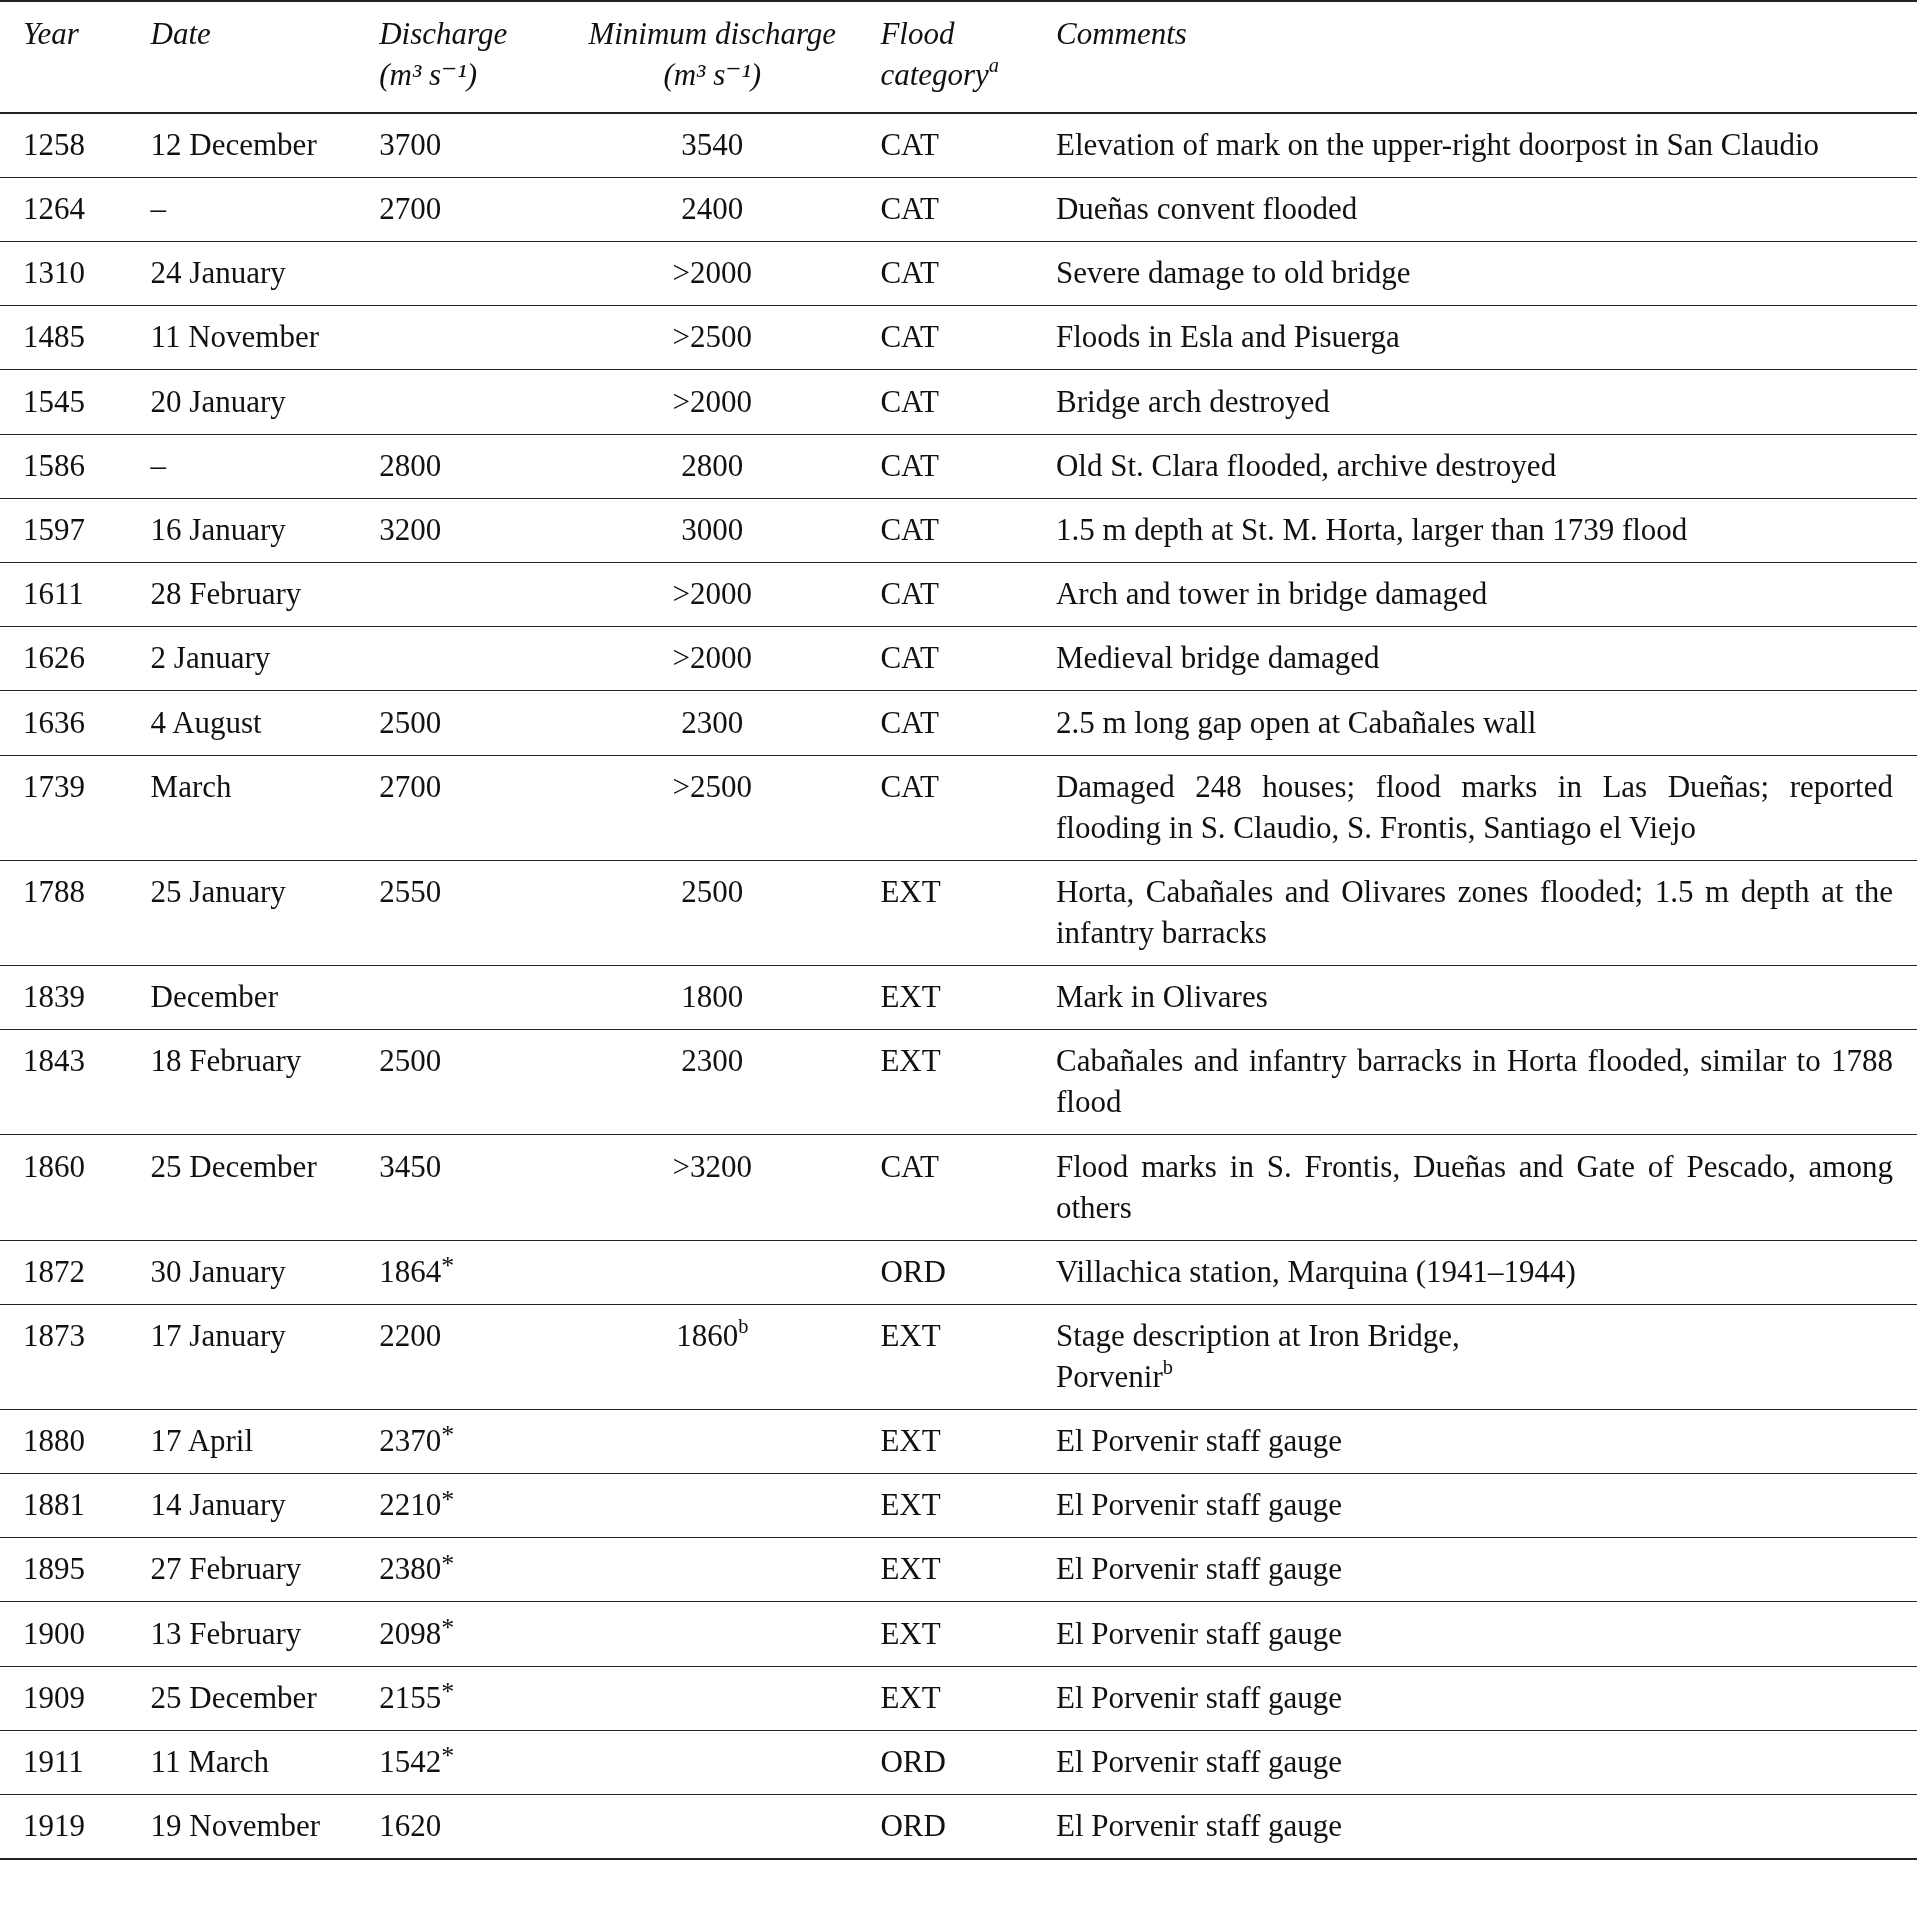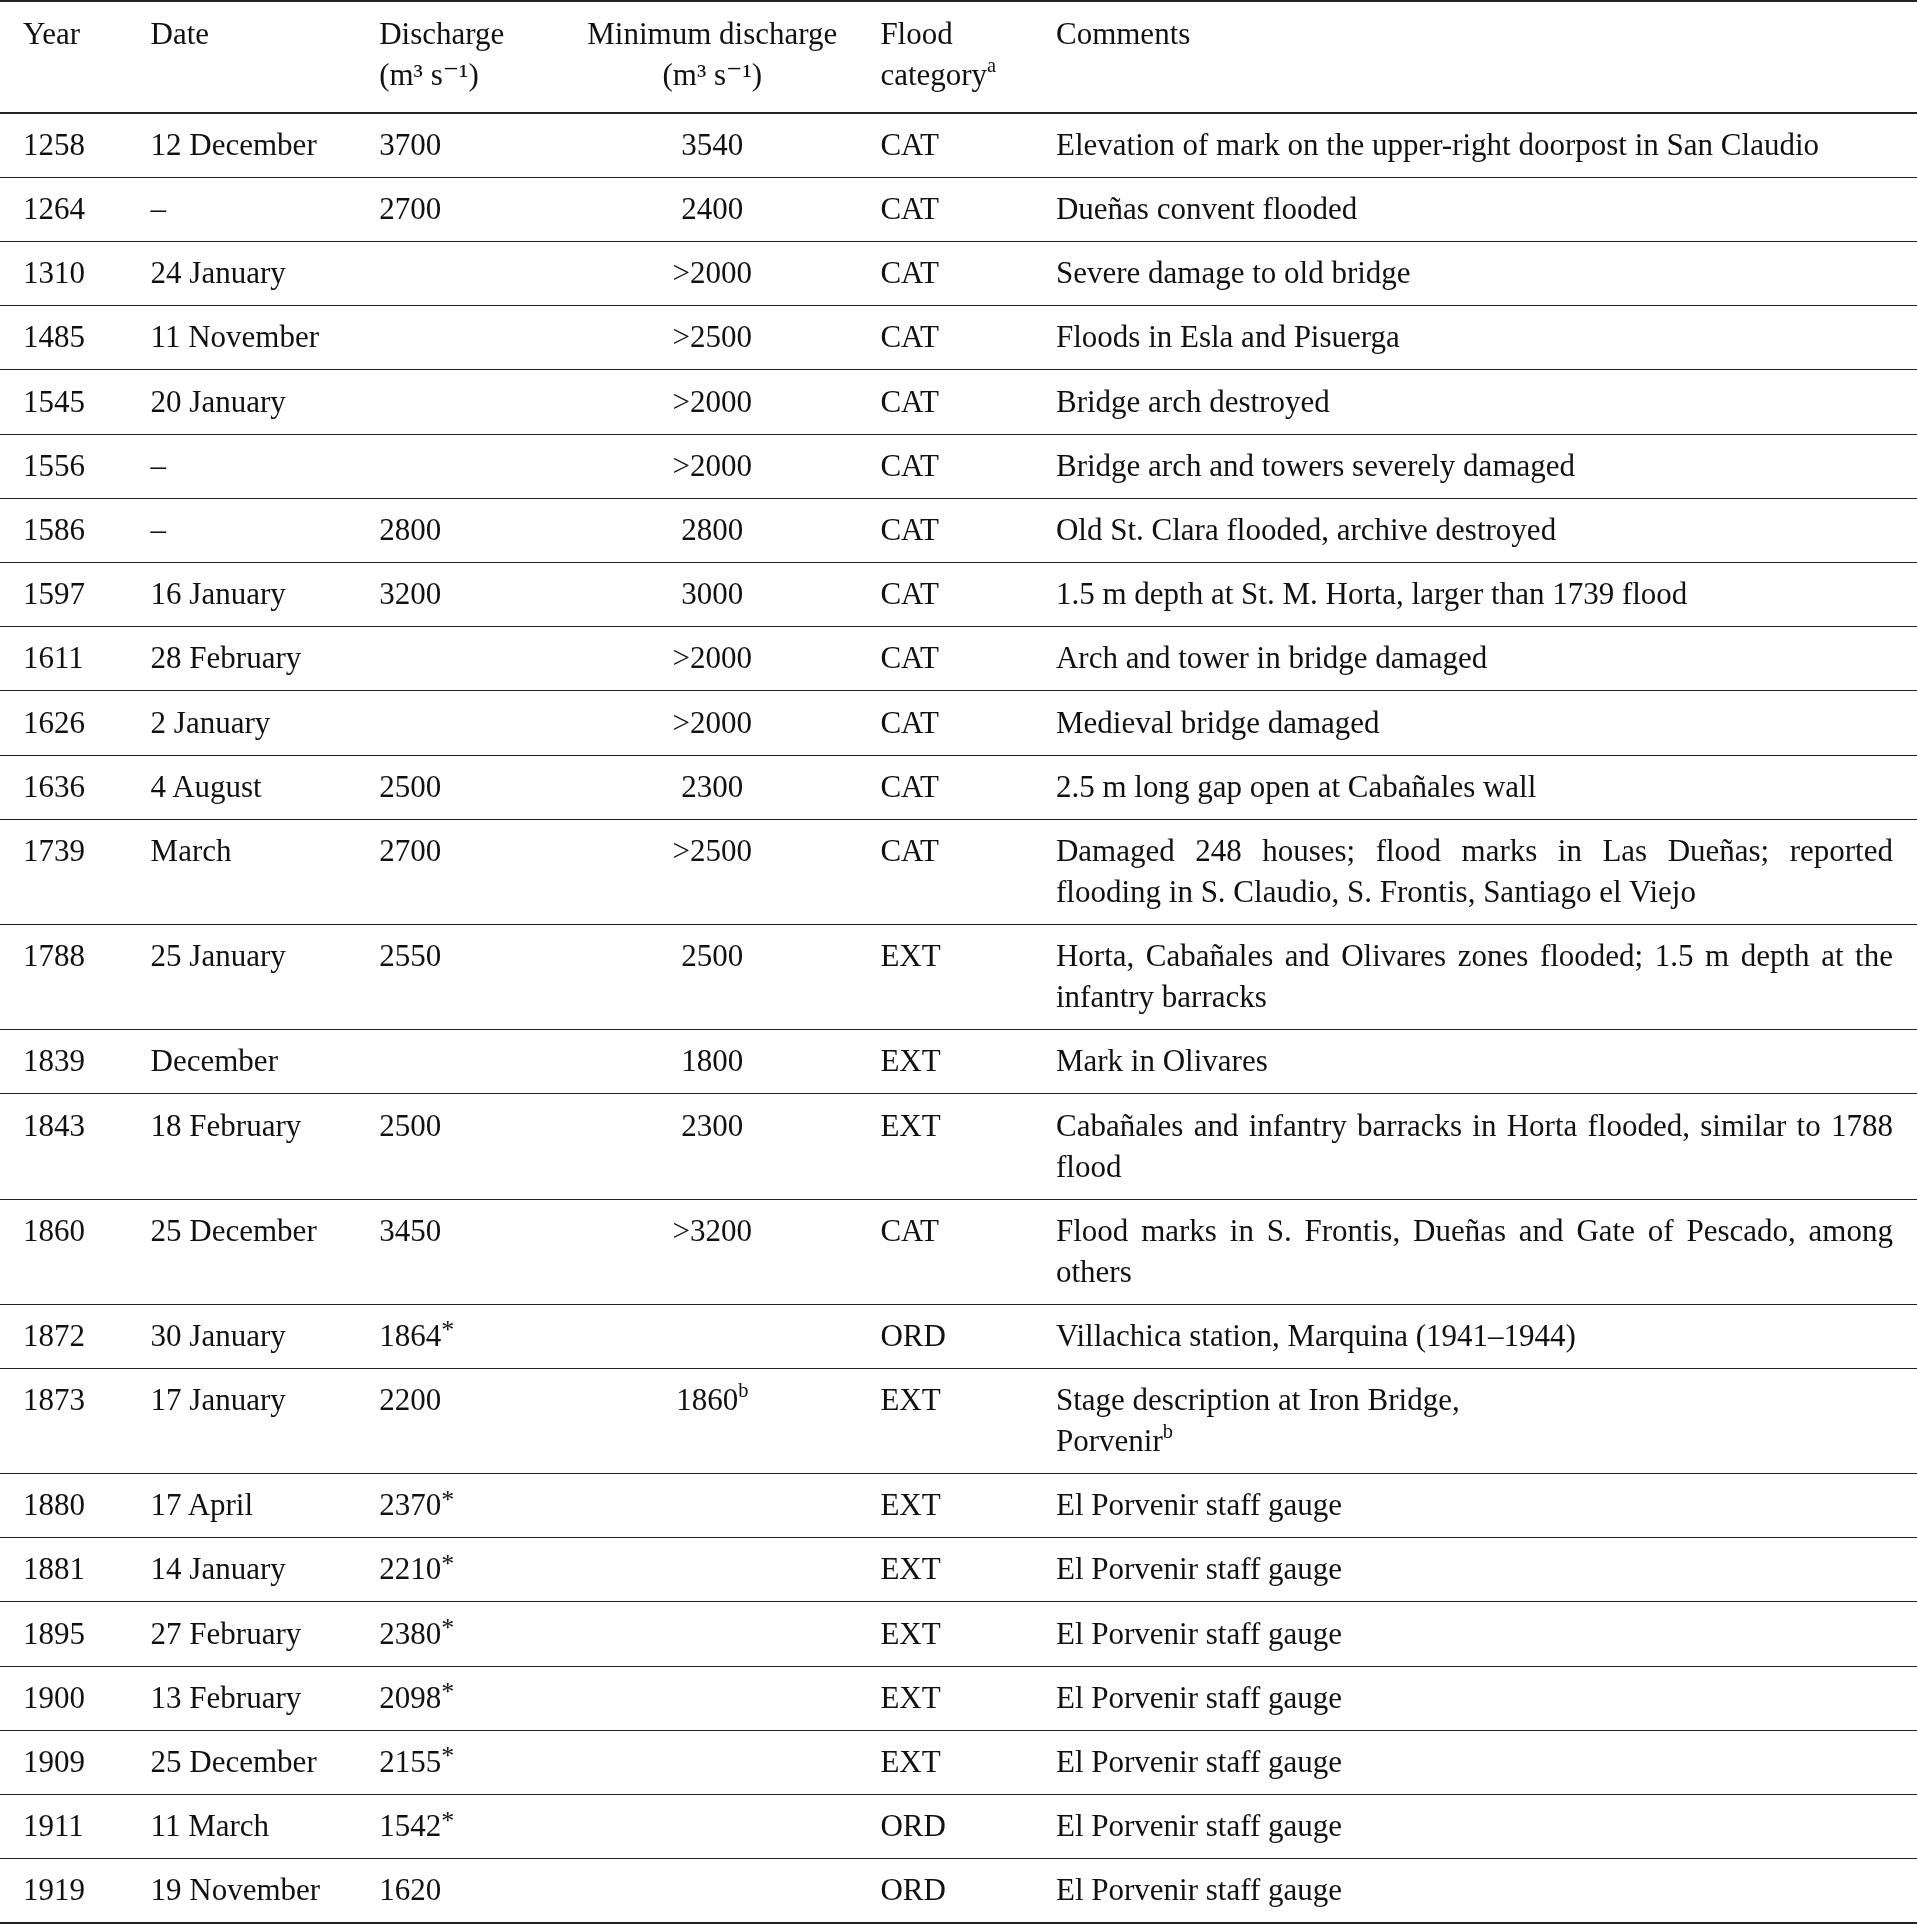--- a/index.html
+++ b/index.html
@@ -15,21 +15,21 @@
     font-size: 31px;
     line-height: 41px;
   }
   thead tr { border-top: 2.8px solid #222; border-bottom: 2.8px solid #222; }
   tbody tr { border-bottom: 1.9px solid #222; }
   tbody tr:last-child { border-bottom: 2.8px solid #222; }
   th, td {
     text-align: left; vertical-align: top; font-weight: normal;
     padding: 10.2px 9.3px 12px 9.3px;
   }
-  th { padding-top: 11px; padding-bottom: 16.7px; }
+  th { padding-top: 11px; padding-bottom: 16.7px; font-style: italic; }
   .c-year { width: 109px; padding-left: 23px; }
   .c-date { width: 210px; }
   .c-dis  { width: 165px; }
   .c-min  { width: 299px; text-align: center; }
   .c-cat  { width: 157px; }
   .c-com  { padding-right: 24px; }
   td.c-com { text-align: justify; }
   sup { font-size: 20.4px; line-height: 0; position: relative; top: -1.9px; }
   .ast { font-size: 26px; vertical-align: top; position: relative; top: -5.6px; }
 </style>
@@ -82,28 +82,20 @@
       </tr>
       <tr>
         <td class="c-year"><span>1545</span></td>
         <td class="c-date"><span>20 January</span></td>
         <td class="c-dis"><span></span></td>
         <td class="c-min"><span>&gt;2000</span></td>
         <td class="c-cat"><span>CAT</span></td>
         <td class="c-com"><span>Bridge arch destroyed</span></td>
       </tr>
       <tr>
-        <td class="c-year"><span>1556</span></td>
-        <td class="c-date"><span>–</span></td>
-        <td class="c-dis"><span></span></td>
-        <td class="c-min"><span>&gt;2000</span></td>
-        <td class="c-cat"><span>CAT</span></td>
-        <td class="c-com"><span>Bridge arch and towers severely damaged</span></td>
-      </tr>
-      <tr>
         <td class="c-year"><span>1586</span></td>
         <td class="c-date"><span>–</span></td>
         <td class="c-dis"><span>2800</span></td>
         <td class="c-min"><span>2800</span></td>
         <td class="c-cat"><span>CAT</span></td>
         <td class="c-com"><span>Old St. Clara flooded, archive destroyed</span></td>
       </tr>
       <tr>
         <td class="c-year"><span>1597</span></td>
         <td class="c-date"><span>16 January</span></td>

